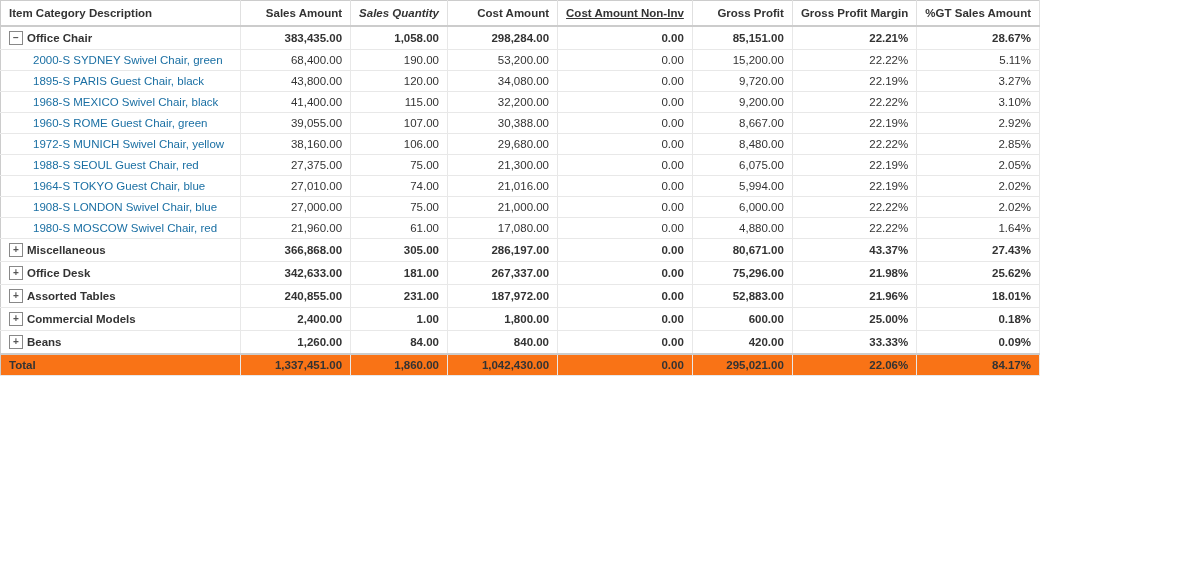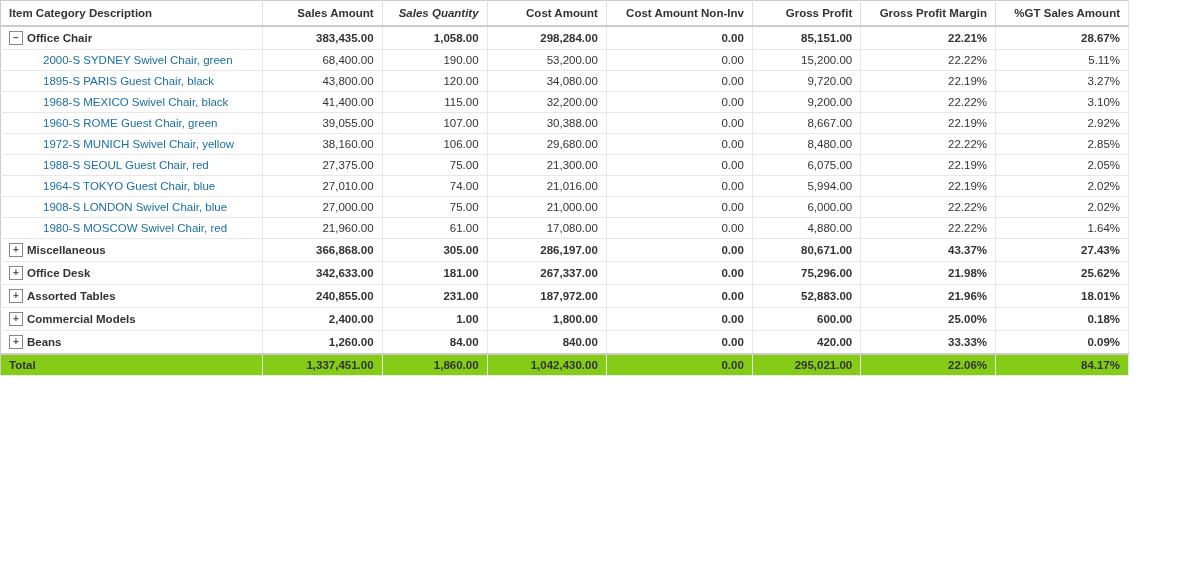--- a/index.html
+++ b/index.html
@@ -3,21 +3,21 @@
   <meta charset="utf-8">
   <style>
     * { box-sizing: border-box; margin: 0; padding: 0; }
     body {
       font-family: 'Segoe UI', Arial, sans-serif;
       font-size: 12px;
       background: #fff;
       color: #333;
     }
     .table-container {
-      width: 1129px;
+      width: 1040px;
       overflow-x: auto;
     }
     table {
       width: 100%;
       border-collapse: collapse;
       border: 1px solid #ccc;
     }
     thead tr {
       background: #fff;
       border-bottom: 2px solid #ccc;
@@ -46,24 +46,24 @@
     }
     td:first-child {
       text-align: left;
     }
     .category-row td {
       font-weight: 700;
     }
     .total-row td {
       font-weight: 700;
       border-top: 2px solid #ccc;
-      background: #84cc16;
+      background: #f97316;
     }
     .item-row td:first-child {
-      padding-left: 42px;
+      padding-left: 32px;
       color: #1a6fa3;
       font-weight: 400;
     }
     .expand-icon {
       display: inline-block;
       width: 14px;
       height: 14px;
       border: 1px solid #888;
       text-align: center;
       line-height: 12px;
@@ -75,21 +75,21 @@
       flex-shrink: 0;
     }
     .category-label {
       display: flex;
       align-items: center;
     }
     .col-desc { width: 240px; }
     .col-sales-amt { width: 110px; }
     .col-sales-qty { width: 90px; font-style: italic; }
     .col-cost-amt { width: 110px; }
-    .col-cost-non { width: 110px; }
+    .col-cost-non { width: 110px; text-decoration: underline; }
     .col-gross-profit { width: 100px; }
     .col-gpm { width: 110px; }
     .col-gt { width: 110px; }
   </style>
 </head>
 <body>
 
 <div class="table-container">
   <table>
     <thead>

